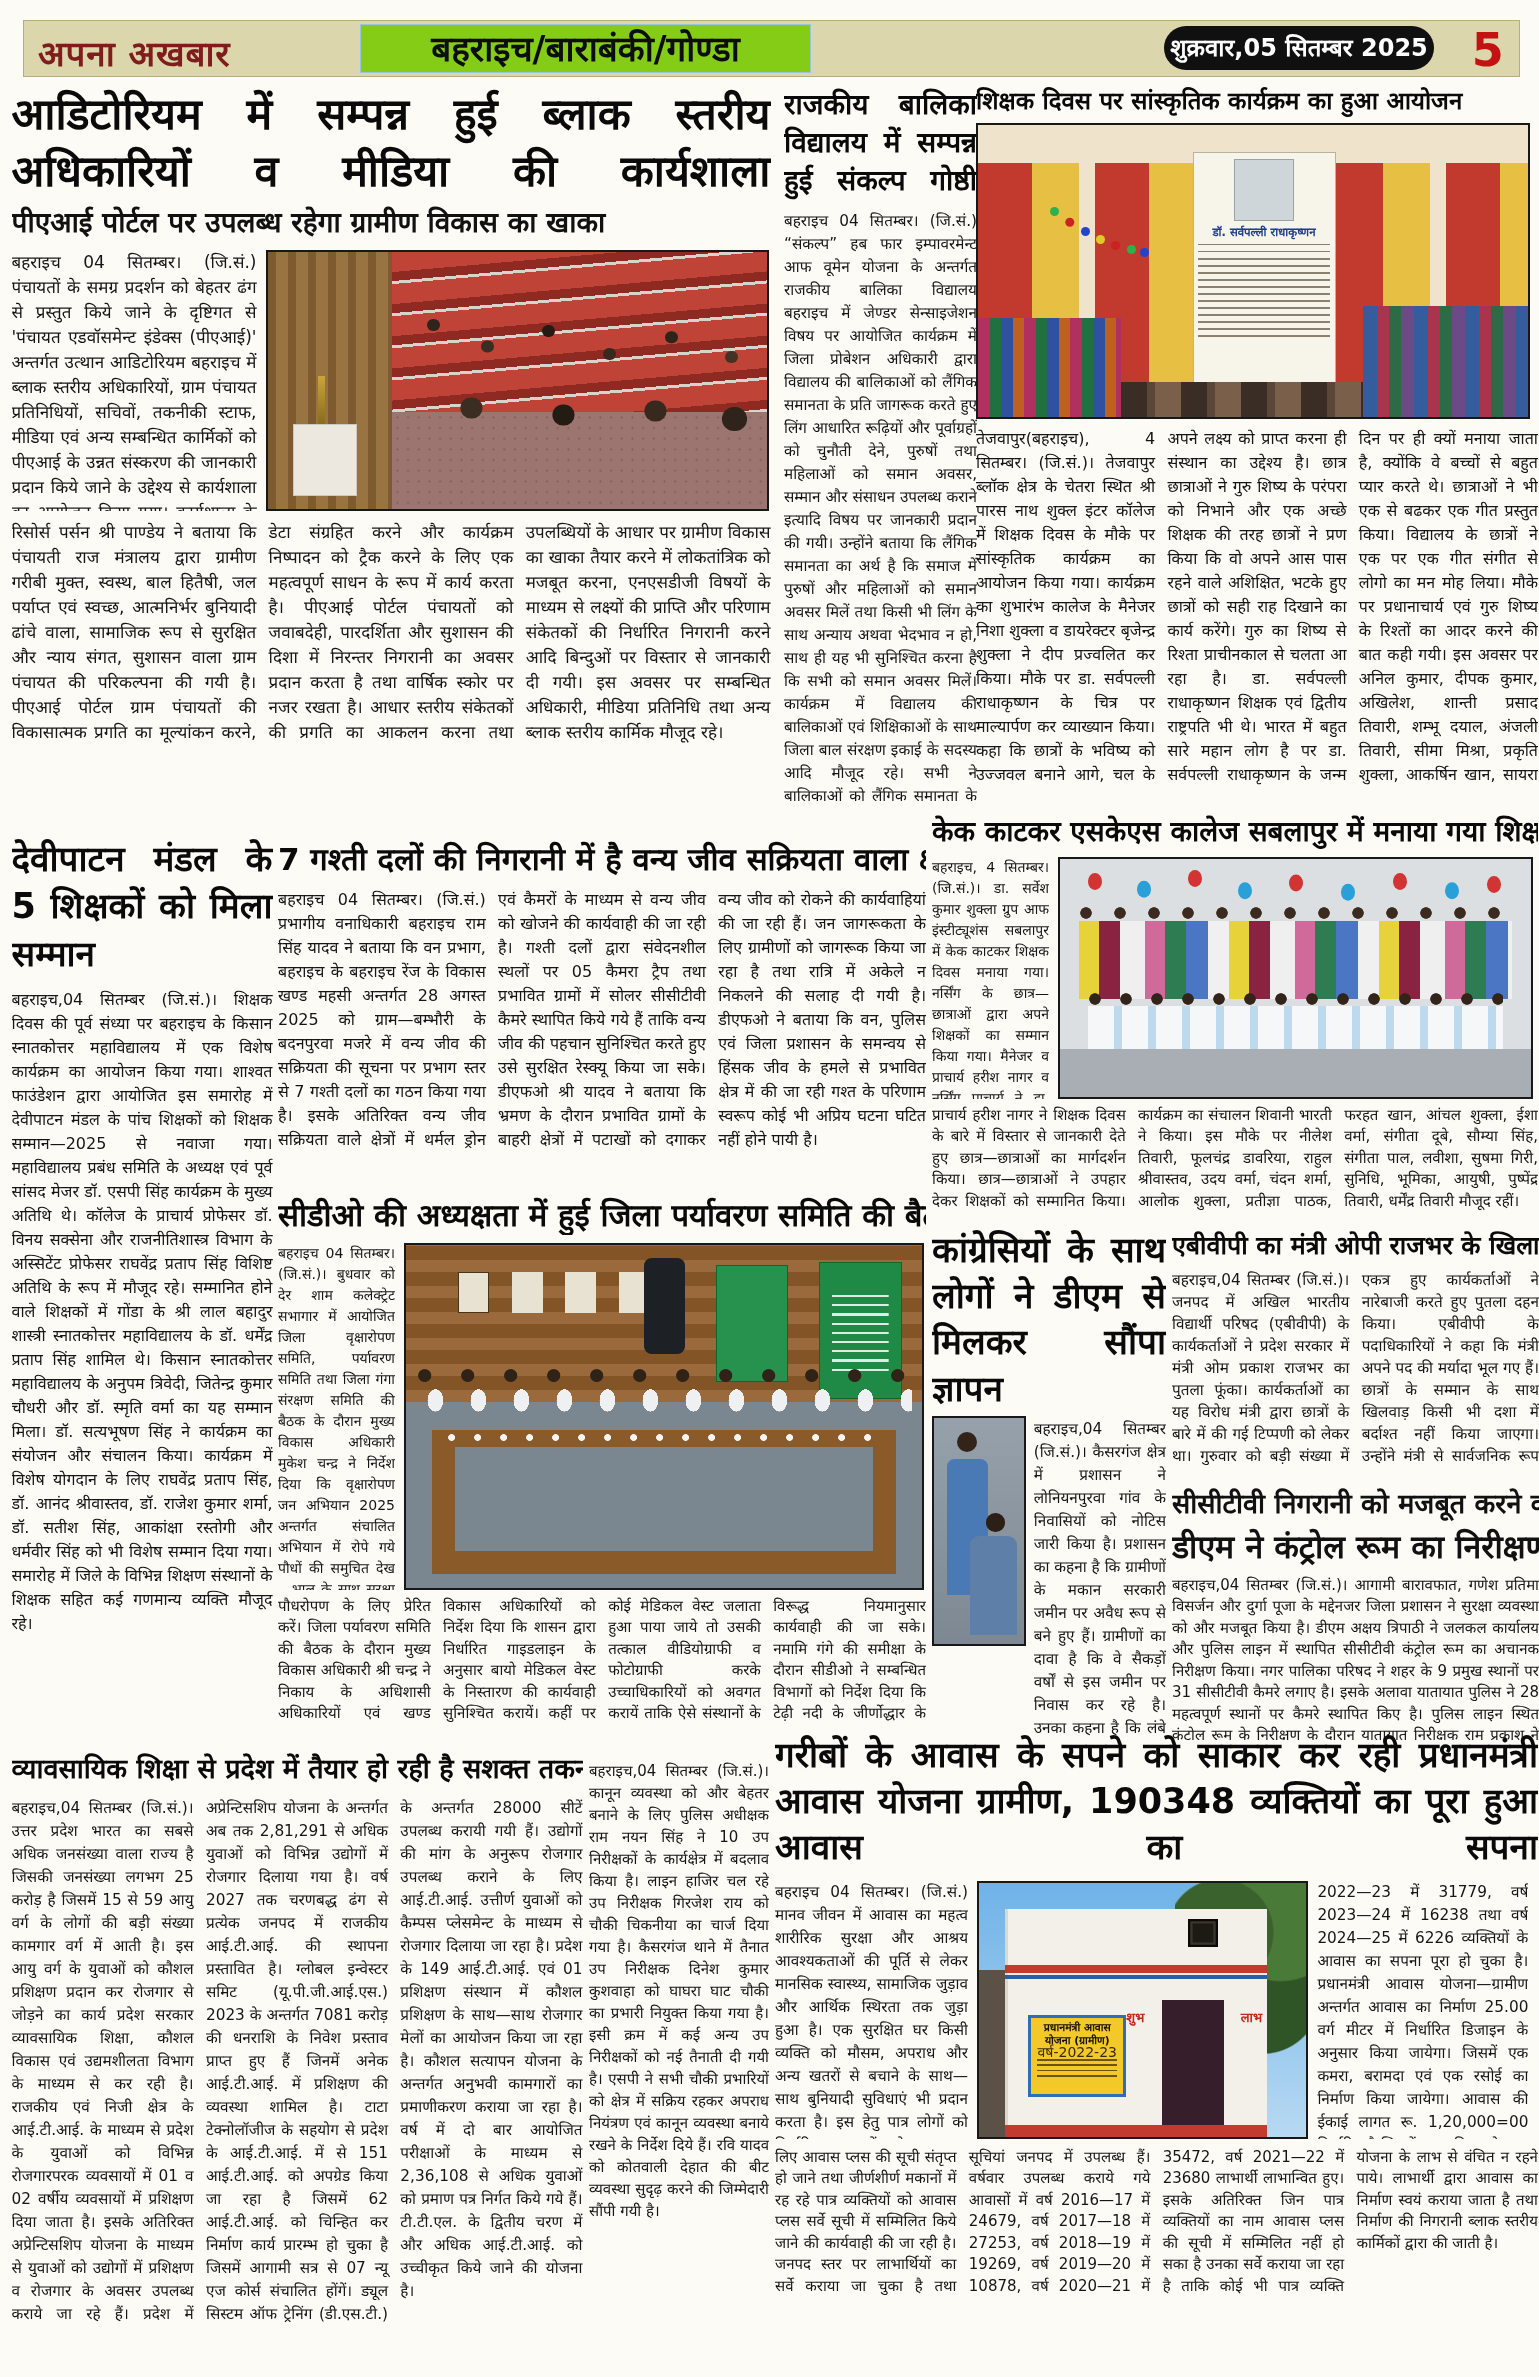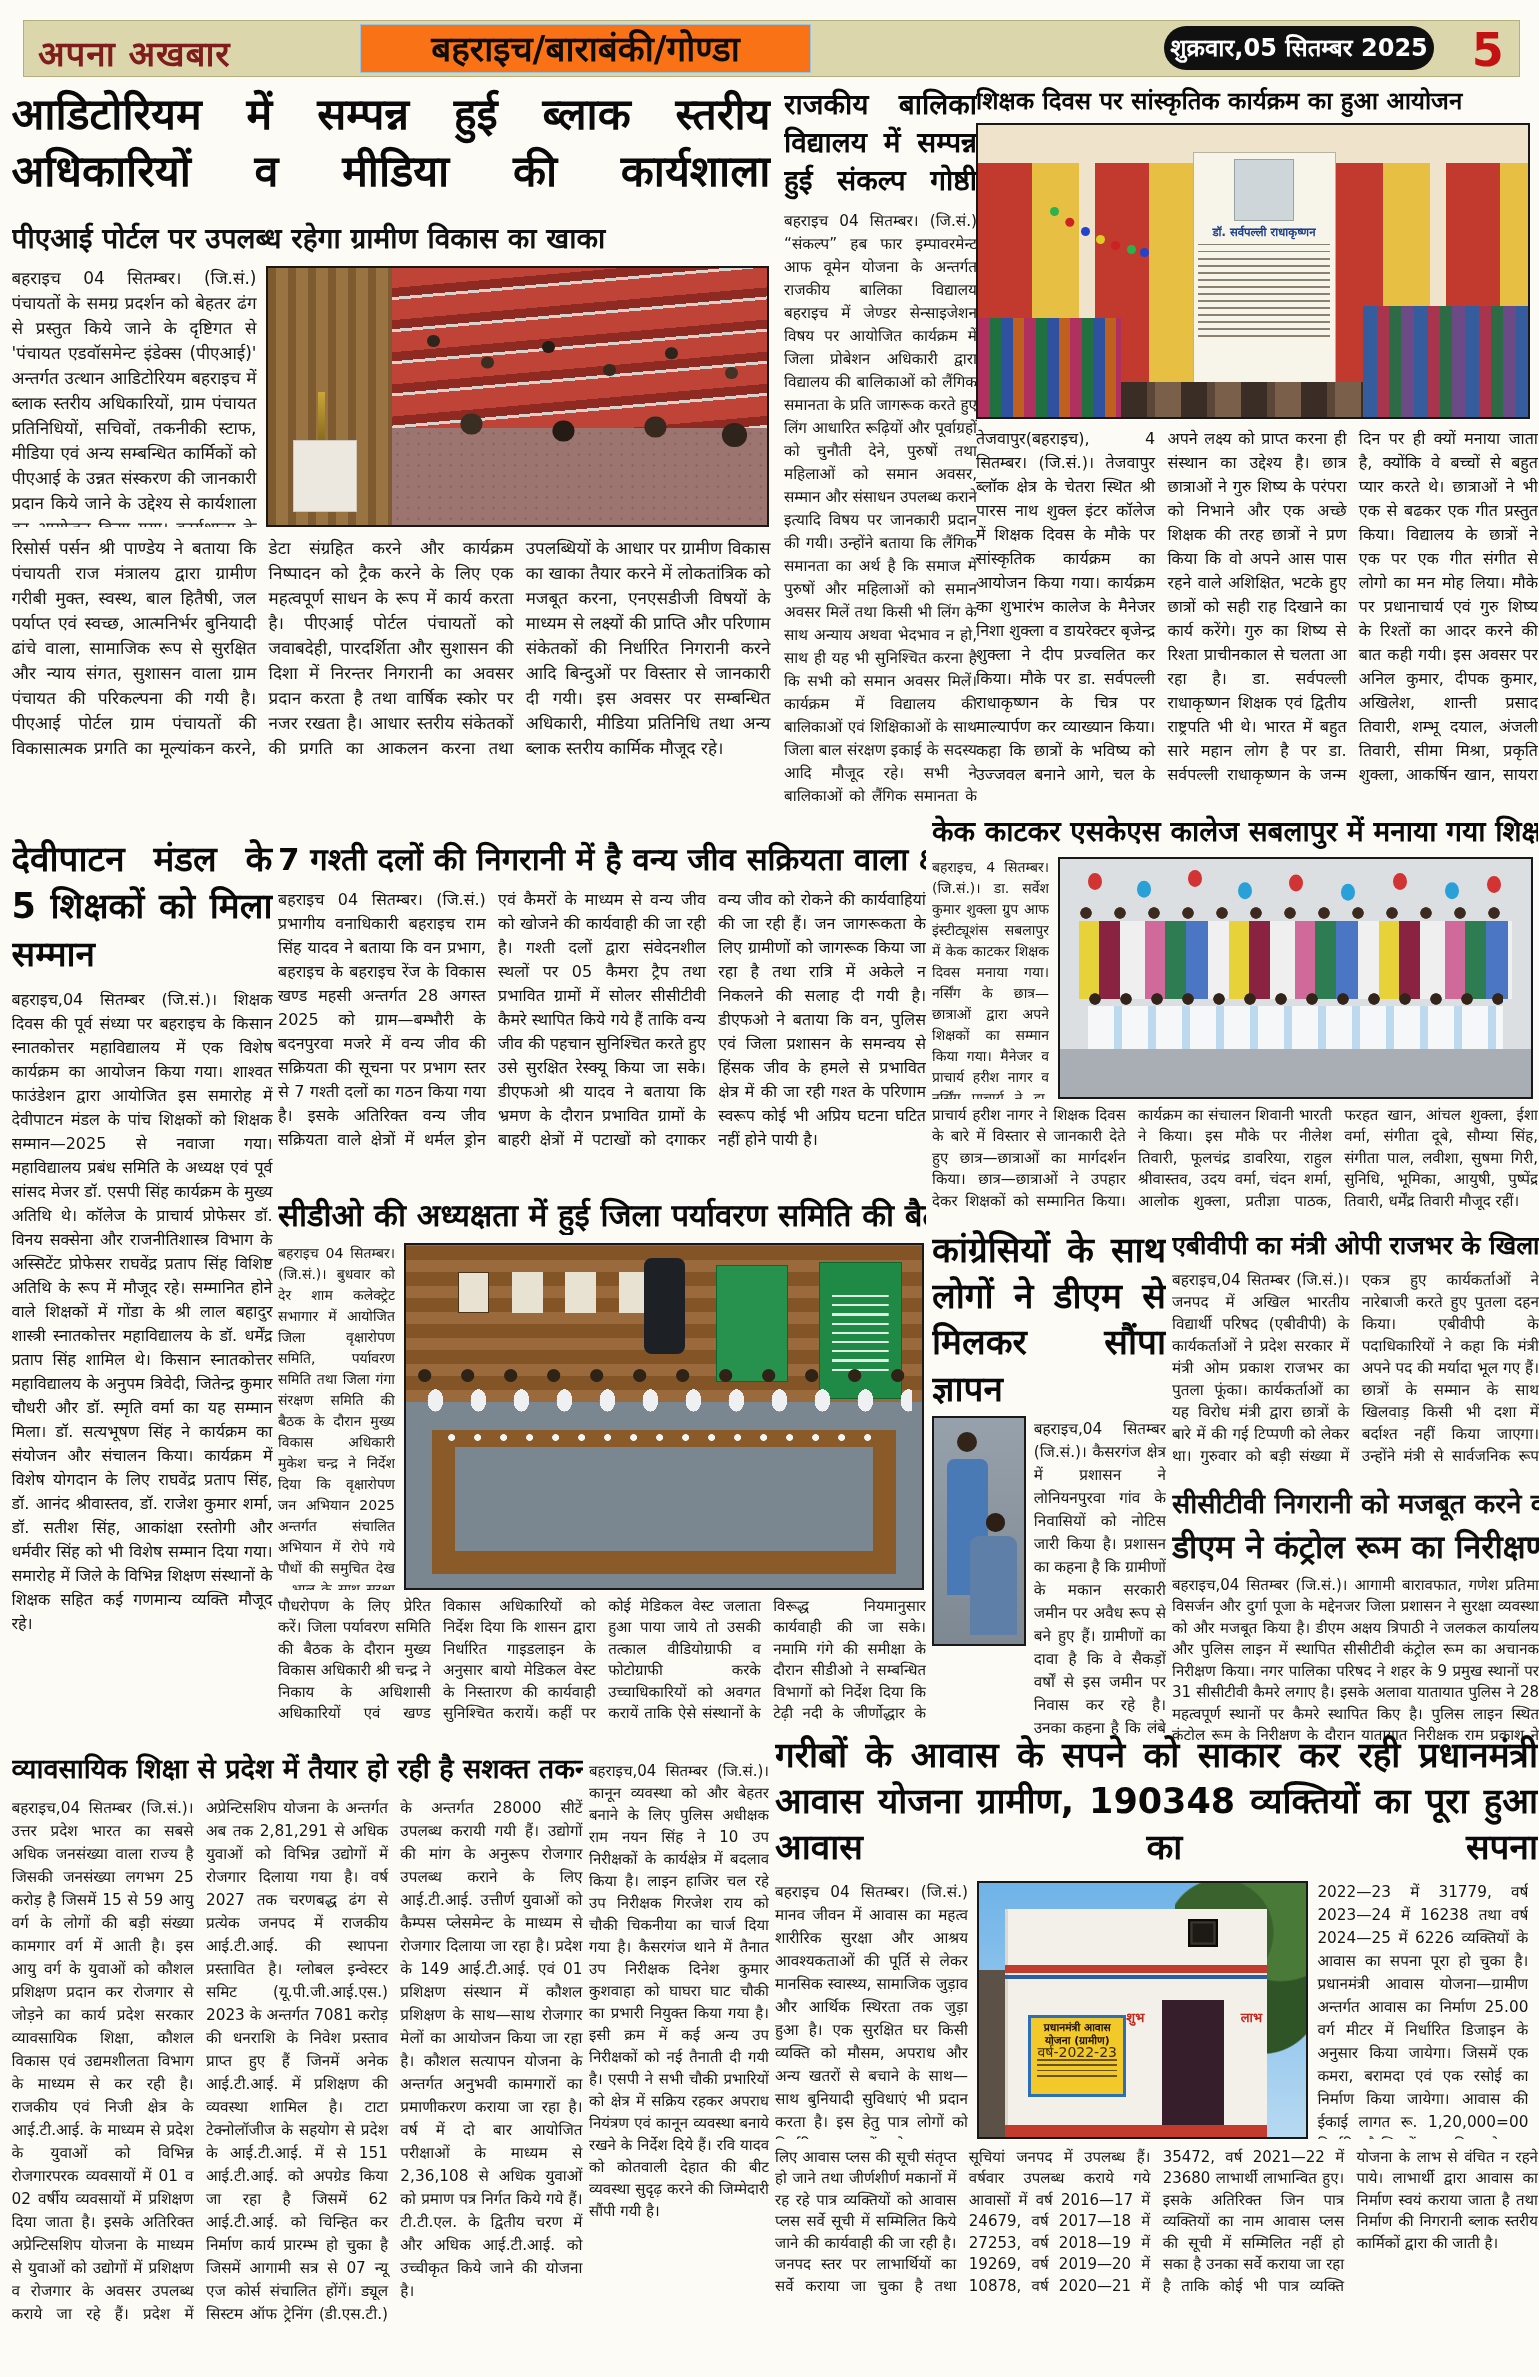--- a/index.html
+++ b/index.html
@@ -1,21 +1,21 @@
 <!DOCTYPE html>
 <html style="font-size:12.3px"><head>
 <meta charset="utf-8">
 <style>
   html,body{margin:0;padding:0;background:#ffffff;}
   *{box-sizing:border-box;}
   .page{position:relative;width:1540px;height:2377px;background:#fcfbf6;font-family:"DejaVu Sans",sans-serif;color:#111;overflow:hidden;}
   
   .topbar{position:absolute;left:23px;top:20px;width:1497px;height:57px;background:#dcd6ad;border:0.8px solid #b4ad7e;}
   .masthead{position:absolute;left:14px;top:7.7px;font-size:35px;font-weight:bold;letter-spacing:0.8px;color:#7f1d1d;}
-  .regionbox{position:absolute;left:336px;top:3.1px;width:451px;height:49px;background:#f97316;border:0.8px solid #9cc4dd;font-size:35px;font-weight:bold;text-align:center;line-height:48px;color:#0d0d0d;}
+  .regionbox{position:absolute;left:336px;top:3.1px;width:451px;height:49px;background:#84cc16;border:0.8px solid #9cc4dd;font-size:35px;font-weight:bold;text-align:center;line-height:48px;color:#0d0d0d;}
   .datepill{position:absolute;right:85px;top:5.4px;width:270px;height:44px;background:#101010;color:#fff;border-radius:23px;font-size:24px;font-weight:bold;text-align:center;line-height:44px;}
   .pagenum{position:absolute;right:15.3px;top:1.5px;font-size:46px;font-weight:bold;color:#c21212;}
   
   .art{position:absolute;overflow:hidden;}
   .hl{font-weight:bold;color:#0a0a0a;margin:0;}
   .just-last{text-align:justify;text-align-last:justify;}
   .nowrap{white-space:nowrap;overflow:hidden;}
   .bodytxt{font-size:17px;line-height:25px;text-align:justify;color:#151515;overflow:hidden;}
   .c2{column-count:2;column-gap:12.3px;}
   .c3{column-count:3;column-gap:12.3px;}
@@ -82,21 +82,21 @@
   .hs-sign{position:absolute;left:15%;top:52%;width:30%;height:32%;background:#f2c928;border:3.1px solid #2a6fb8;text-align:center;padding-top:2.3px;}
   .hs-sign .s1{font-size:10.7px;font-weight:bold;color:#1c1004;line-height:13px;}
   .hs-sign .s2{font-size:14px;color:#3a2a08;line-height:10px;}
   .hs-sign .slines{height:26%;margin:2.3px 6.1px 0 6.1px;background:repeating-linear-gradient(180deg,#6b5310 0 1.5px,rgba(0,0,0,0) 1.5px 5.4px);}
   .hs-shubh{position:absolute;left:45%;top:49%;font-size:13px;font-weight:bold;color:#c4271c;}
   .hs-labh{position:absolute;left:80%;top:49%;font-size:13px;font-weight:bold;color:#c4271c;}
   .hs-bottom{position:absolute;left:8%;bottom:0;width:80%;height:5%;background:#c23b2e;}
   
   .a1{left:11.5px;top:86px;width:759px;height:748px;}
   .a1 .hl{font-size:43px;line-height:1.32;}
-  .a1 .sub{font-size:28px;font-weight:bold;margin-top:18px;}
+  .a1 .sub{font-size:28px;font-weight:bold;margin-top:2px;}
   .a1 .lead{width:245px;height:261px;}
   .a1 .photo{width:503px;height:261px;}
   .a1 .b2{margin-top:9.2px;height:301px;}
   .a2{left:784px;top:86px;width:193px;height:727px;}
   .a2 .hl{font-size:28px;line-height:1.35;}
   .a2 .bodytxt{margin-top:10.7px;height:591px;font-size:15.3px;line-height:23px;}
   .a3{left:976px;top:86px;width:562px;height:724px;}
   .a3 .hl{font-size:24px;line-height:1.3;}
   .a3 .photo{width:554px;height:296px;margin-top:6.1px;}
   .a3 .b3{margin-top:7.7px;height:370px;font-size:16px;line-height:24px;}

